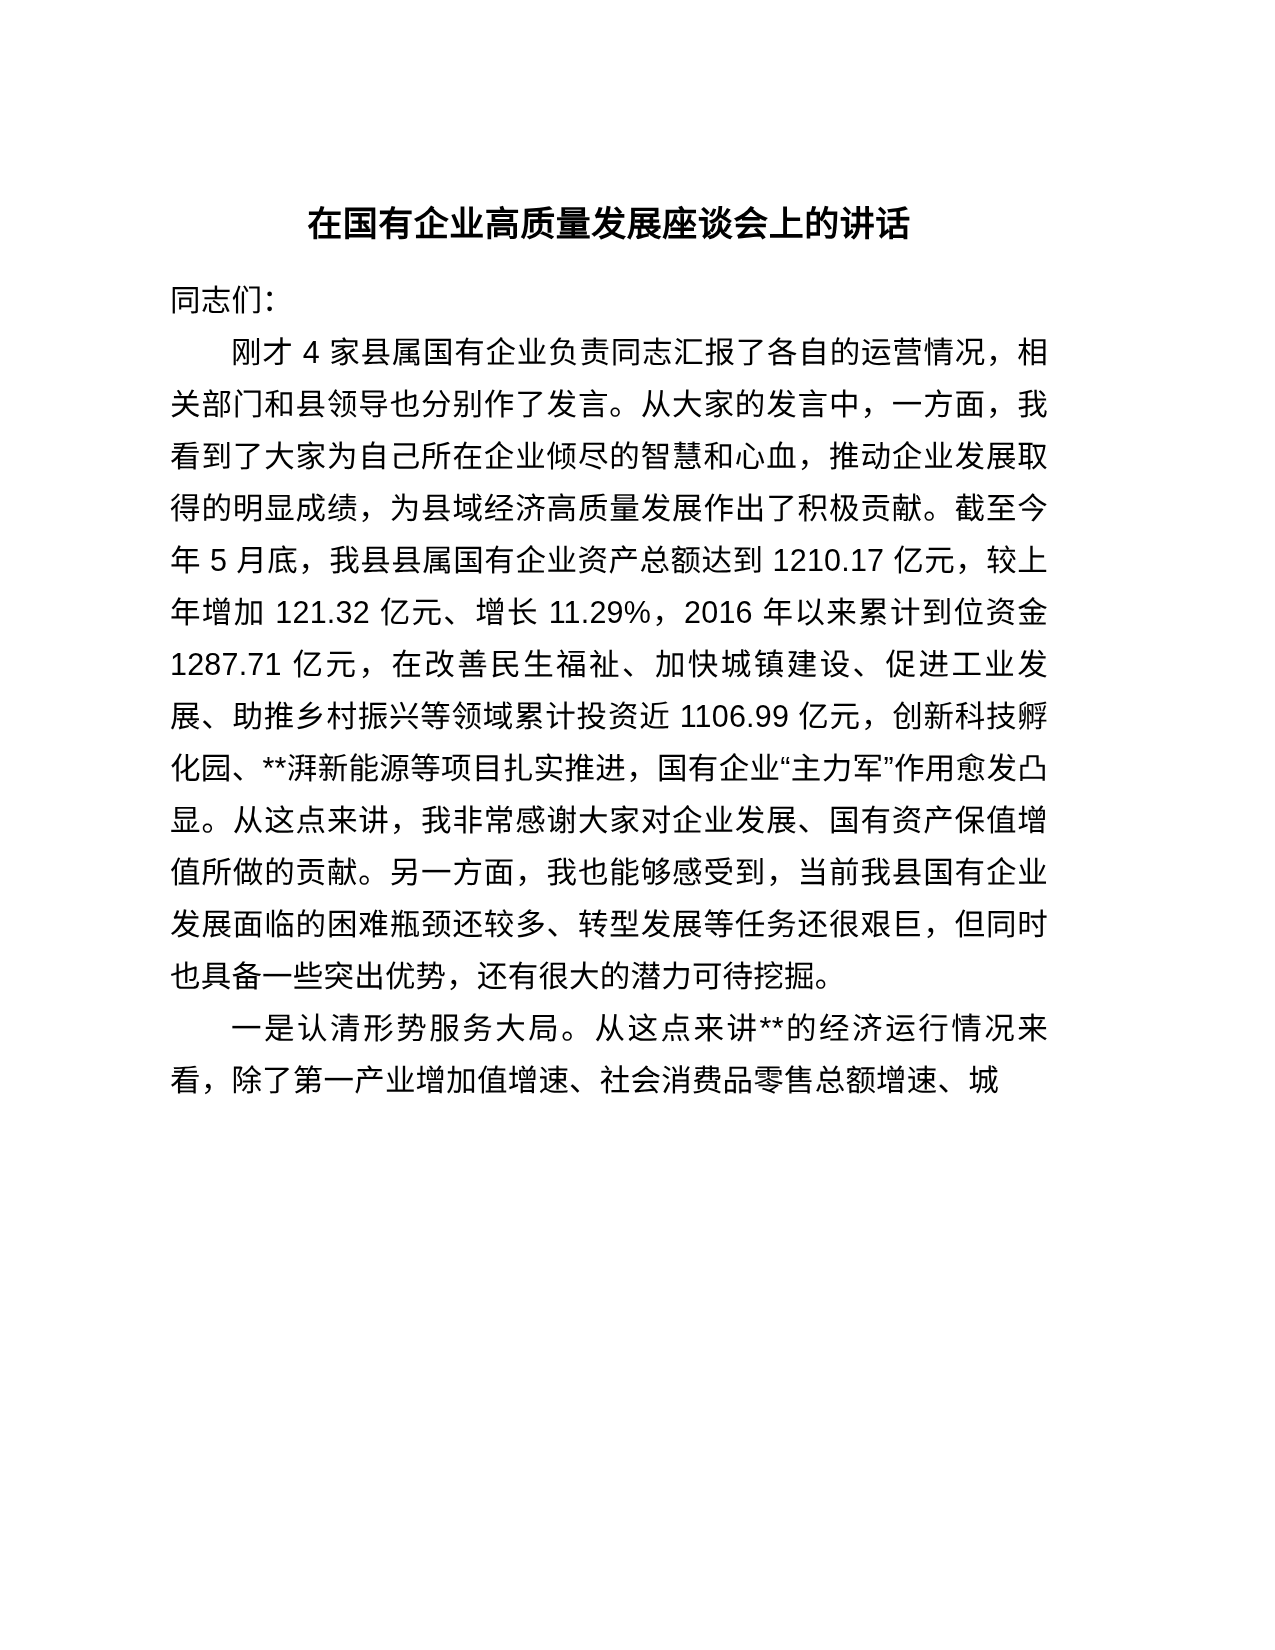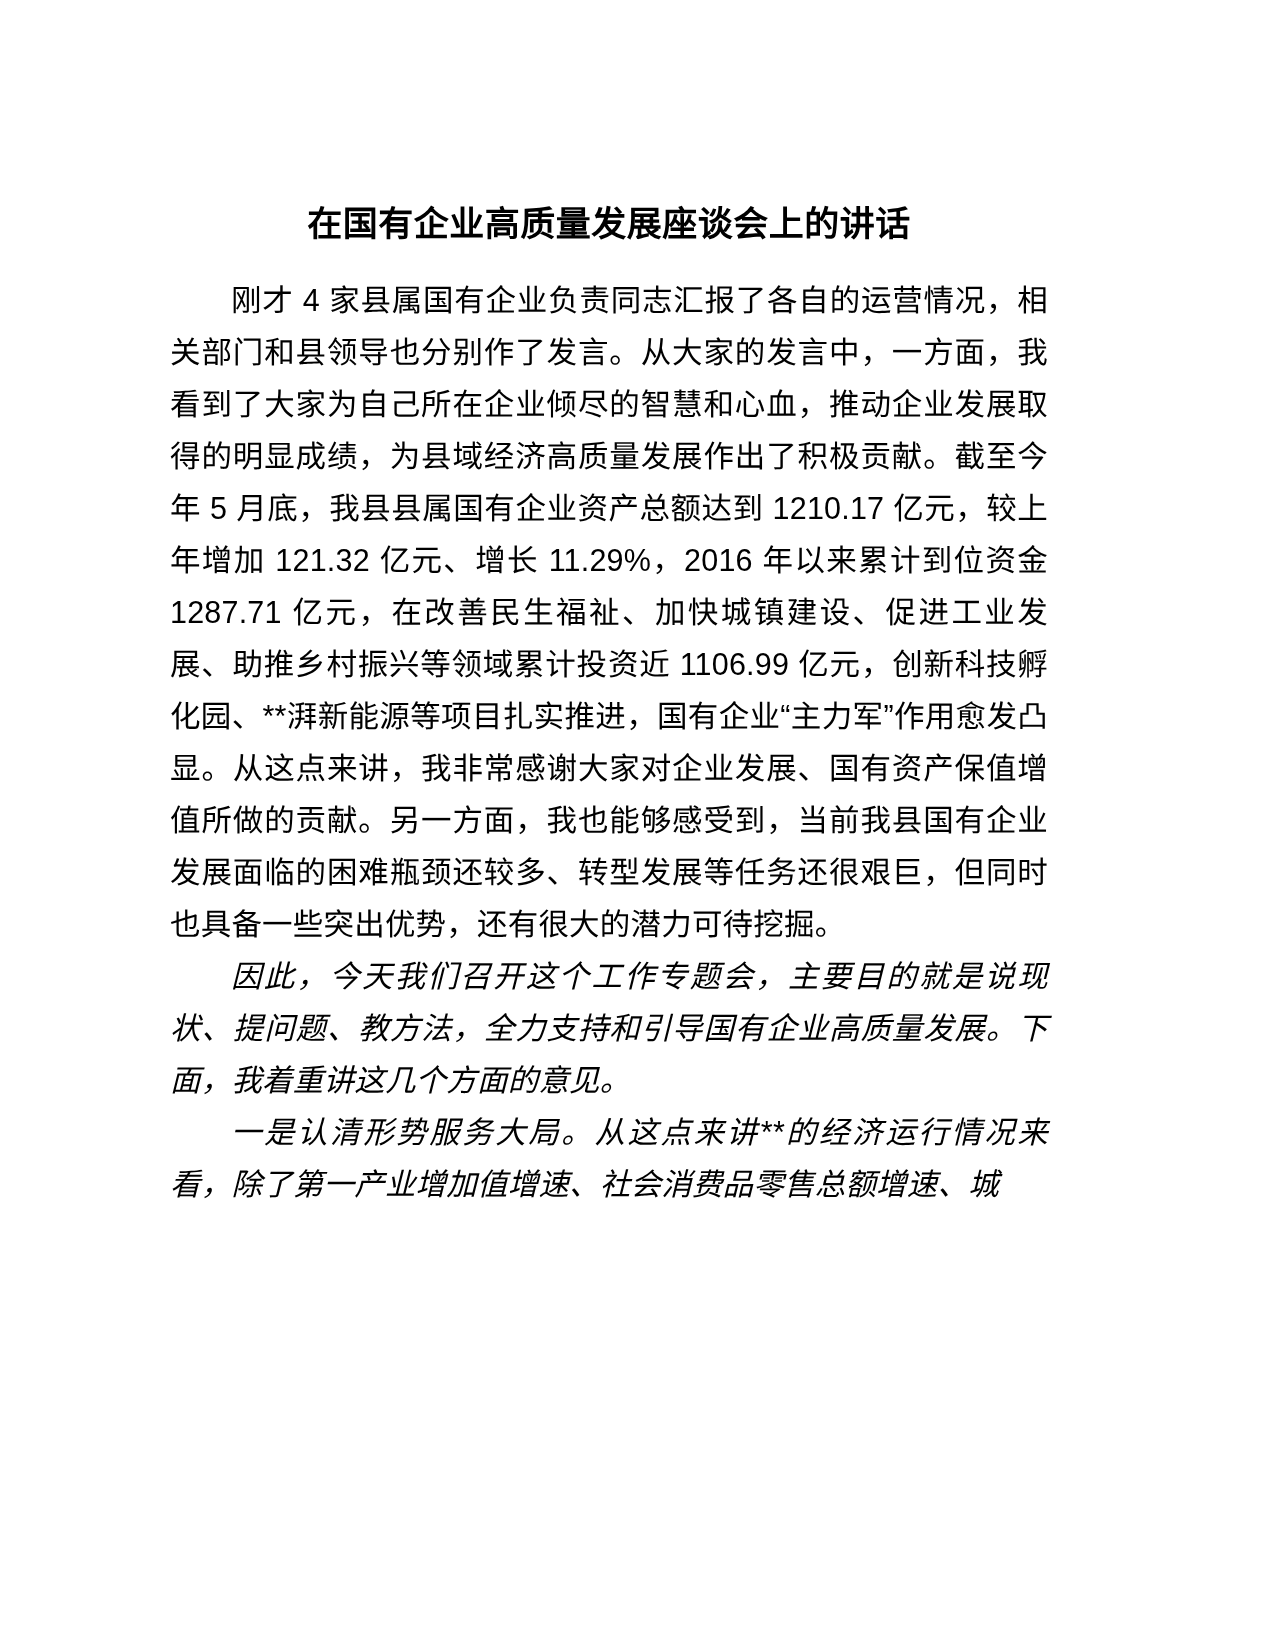--- a/index.html
+++ b/index.html
@@ -57,34 +57,33 @@
   }
 
   .para.salutation {
     text-indent: 0;
     margin-bottom: 0;
   }
 
   
   .para + .para {
     margin-top: 0;
-    font-style: italic;
   }
 </style>
 </head>
 <body>
 
 <div class="page">
 
   <div class="content">
 
     <h1 class="doc-title">在国有企业高质量发展座谈会上的讲话</h1>
 
+    <p class="para salutation">同志们：</p>
 
     <p class="para indent">刚才 4 家县属国有企业负责同志汇报了各自的运营情况，相关部门和县领导也分别作了发言。从大家的发言中，一方面，我看到了大家为自己所在企业倾尽的智慧和心血，推动企业发展取得的明显成绩，为县域经济高质量发展作出了积极贡献。截至今年 5 月底，我县县属国有企业资产总额达到 1210.17 亿元，较上年增加 121.32 亿元、增长 11.29%，2016 年以来累计到位资金 1287.71 亿元，在改善民生福祉、加快城镇建设、促进工业发展、助推乡村振兴等领域累计投资近 1106.99 亿元，创新科技孵化园、**湃新能源等项目扎实推进，国有企业“主力军”作用愈发凸显。从这点来讲，我非常感谢大家对企业发展、国有资产保值增值所做的贡献。另一方面，我也能够感受到，当前我县国有企业发展面临的困难瓶颈还较多、转型发展等任务还很艰巨，但同时也具备一些突出优势，还有很大的潜力可待挖掘。</p>
 
-    <p class="para indent">因此，今天我们召开这个工作专题会，主要目的就是说现状、提问题、教方法，全力支持和引导国有企业高质量发展。下面，我着重讲这几个方面的意见。</p>
 
     <p class="para indent">一是认清形势服务大局。从这点来讲**的经济运行情况来看，除了第一产业增加值增速、社会消费品零售总额增速、城</p>
 
   </div>
 
 </div>
 
 </body></html>

